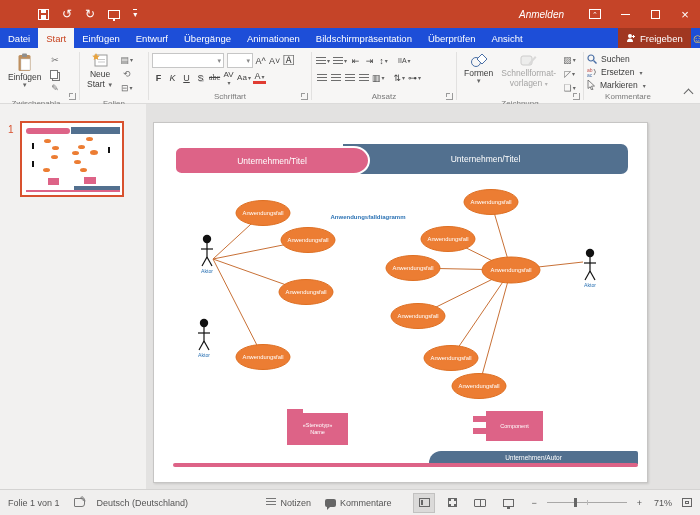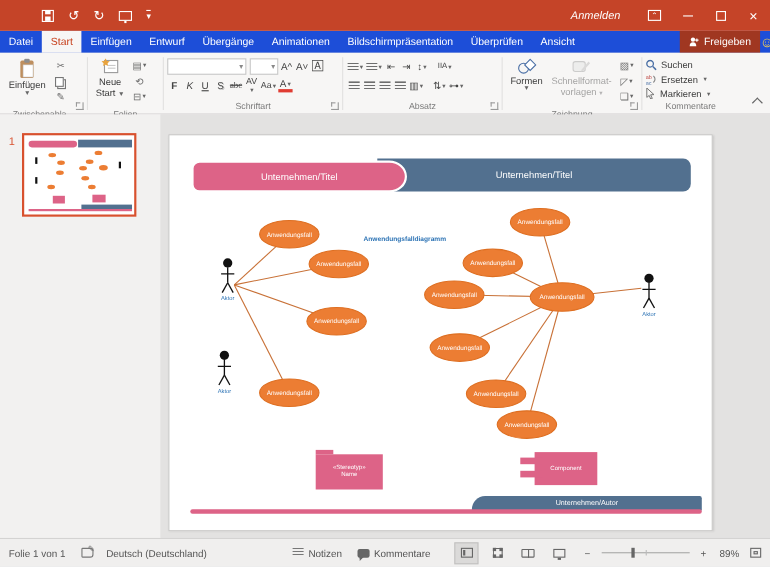--- a/index.html
+++ b/index.html
@@ -481,18 +481,18 @@
       </span>
     <span class="viewbtn">
         <span class="ic-vshow"></span>
       </span>
     <span class="sb-item" style="margin-left:6px;">−</span>
     <span class="zoomslider">
         <span class="zoomtick"></span>
         <span class="zoomhandle"></span>
       </span>
     <span class="sb-item">+</span>
-    <span class="sb-item" style="margin-left:6px;">89%</span>
+    <span class="sb-item" style="margin-left:6px;">71%</span>
     <span class="sb-item" style="margin-left:4px;">
         <span class="ic-fit"></span>
       </span>
   </div>
 </div>
 
 </body></html>

